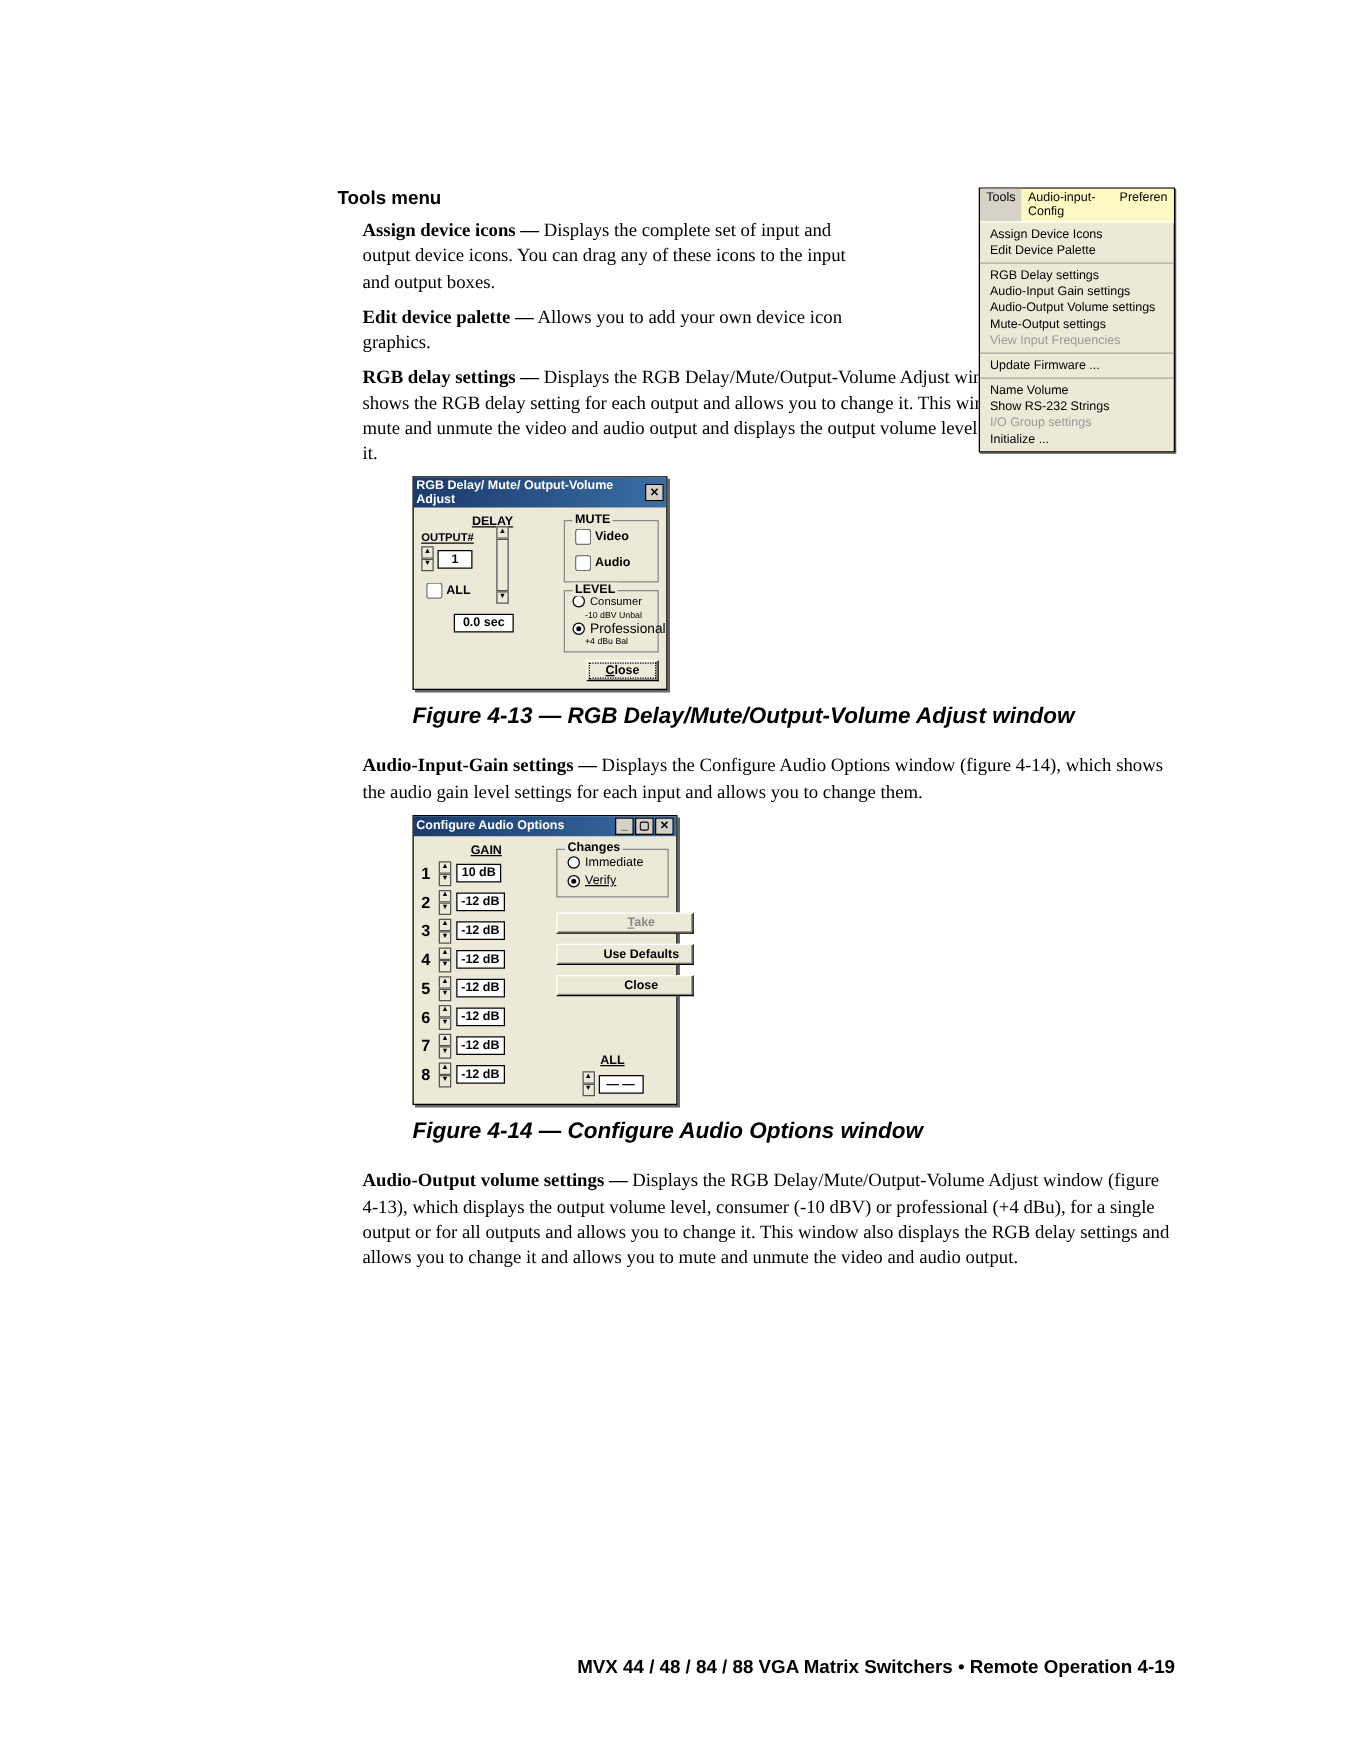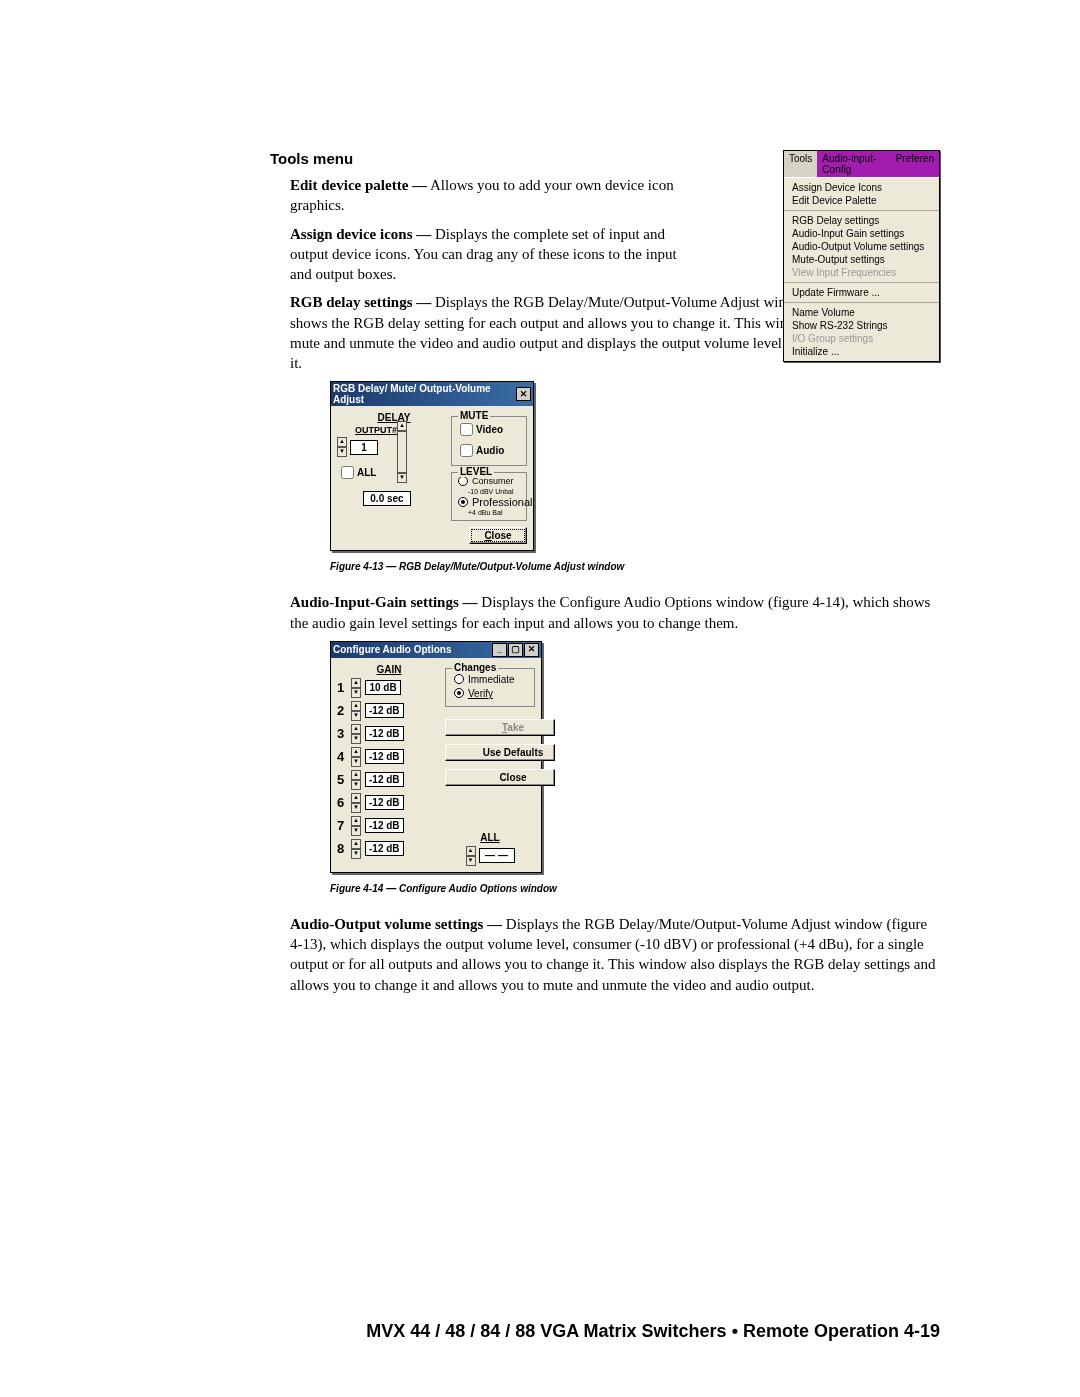--- a/index.html
+++ b/index.html
@@ -27,47 +27,47 @@
     margin: 0 0 8px 20px;
     line-height: 1.35;
   }
   .def-term {
     font-weight: bold;
   }
   .fig-caption {
     font-family: Arial, sans-serif;
     font-weight: bold;
     font-style: italic;
-    font-size: 10px;
+    font-size: 18px;
     margin: 10px 0 20px 60px;
   }
   .footer {
     position: absolute;
     bottom: 55px;
     right: 140px;
     font-family: Arial, sans-serif;
     font-weight: bold;
-    font-size: 18px;
+    font-size: 15px;
   }
 
   
   .tools-menu {
     position: absolute;
     top: 150px;
     right: 140px;
     width: 155px;
     font-family: Tahoma, Arial, sans-serif;
     font-size: 10px;
     border: 1px solid #000;
     box-shadow: 1px 1px 0 #555;
     background: #ece9d8;
   }
   .tools-menubar {
     display: flex;
-    background: #a21caf;
+    background: #fef9c3;
     border-bottom: 1px solid #fff;
   }
   .tools-menubar span {
     padding: 2px 5px;
   }
   .tools-menubar .sel {
     background: #d6d3c6;
   }
   .tools-menu .grp {
     padding: 3px 0;
@@ -242,44 +242,44 @@
       <div class="mi">Name Volume</div>
       <div class="mi">Show RS-232 Strings</div>
       <div class="mi disabled">I/O Group settings</div>
       <div class="mi">Initialize ...</div>
     </div>
   </div>
 
   <div class="section-title">Tools menu</div>
 
   <div class="def" style="max-width:400px">
+    <span class="def-term">Assign device icons —</span><span> Displays the complete set of input and output device icons.  You can drag any of these icons to the input and output boxes.</span>
+  </div>
+
+  <div class="def" style="max-width:400px">
     <span class="def-term">Edit device palette —</span><span> Allows you to add your own device icon graphics.</span>
-  </div>
-
-  <div class="def" style="max-width:400px">
-    <span class="def-term">Assign device icons —</span><span> Displays the complete set of input and output device icons.  You can drag any of these icons to the input and output boxes.</span>
   </div>
 
   <div class="def">
     <span class="def-term">RGB delay settings —</span><span> Displays the RGB Delay/Mute/Output-Volume Adjust window (figure 4-13), which shows the RGB delay setting for each output and allows you to change it.  This window also allows you to mute and unmute the video and audio output and displays the output volume level and allows you to change it.</span>
   </div>
 
   <div class="dlg dlg-rgb">
     <div class="titlebar">
       <span>RGB Delay/ Mute/ Output-Volume Adjust</span>
       <div class="wbtns">
           <span class="wbtn">✕</span>
         </div>
     </div>
     <div class="body">
       <div class="left">
         <div style="text-align:center;"><span class="ulabel">DELAY</span></div>
         <div style="display:flex; margin-top:2px;">
           <div style="width:60px;">
-            <div class="ulabel" style="font-size:9px;text-align:right">OUTPUT#</div>
+            <div class="ulabel" style="font-size:9px;text-align:left">OUTPUT#</div>
             <div class="out-row">
               <span class="spinner">
                   <span class="sp">▲</span>
                   <span class="sp">▼</span>
                 </span>
               <span class="valuebox" style="margin-left:3px;min-width:20px">1</span>
             </div>
             <div class="chk" style="margin-top:4px">
                 <input type="checkbox" style="">
                 <span style="font-weight:bold">ALL</span>

